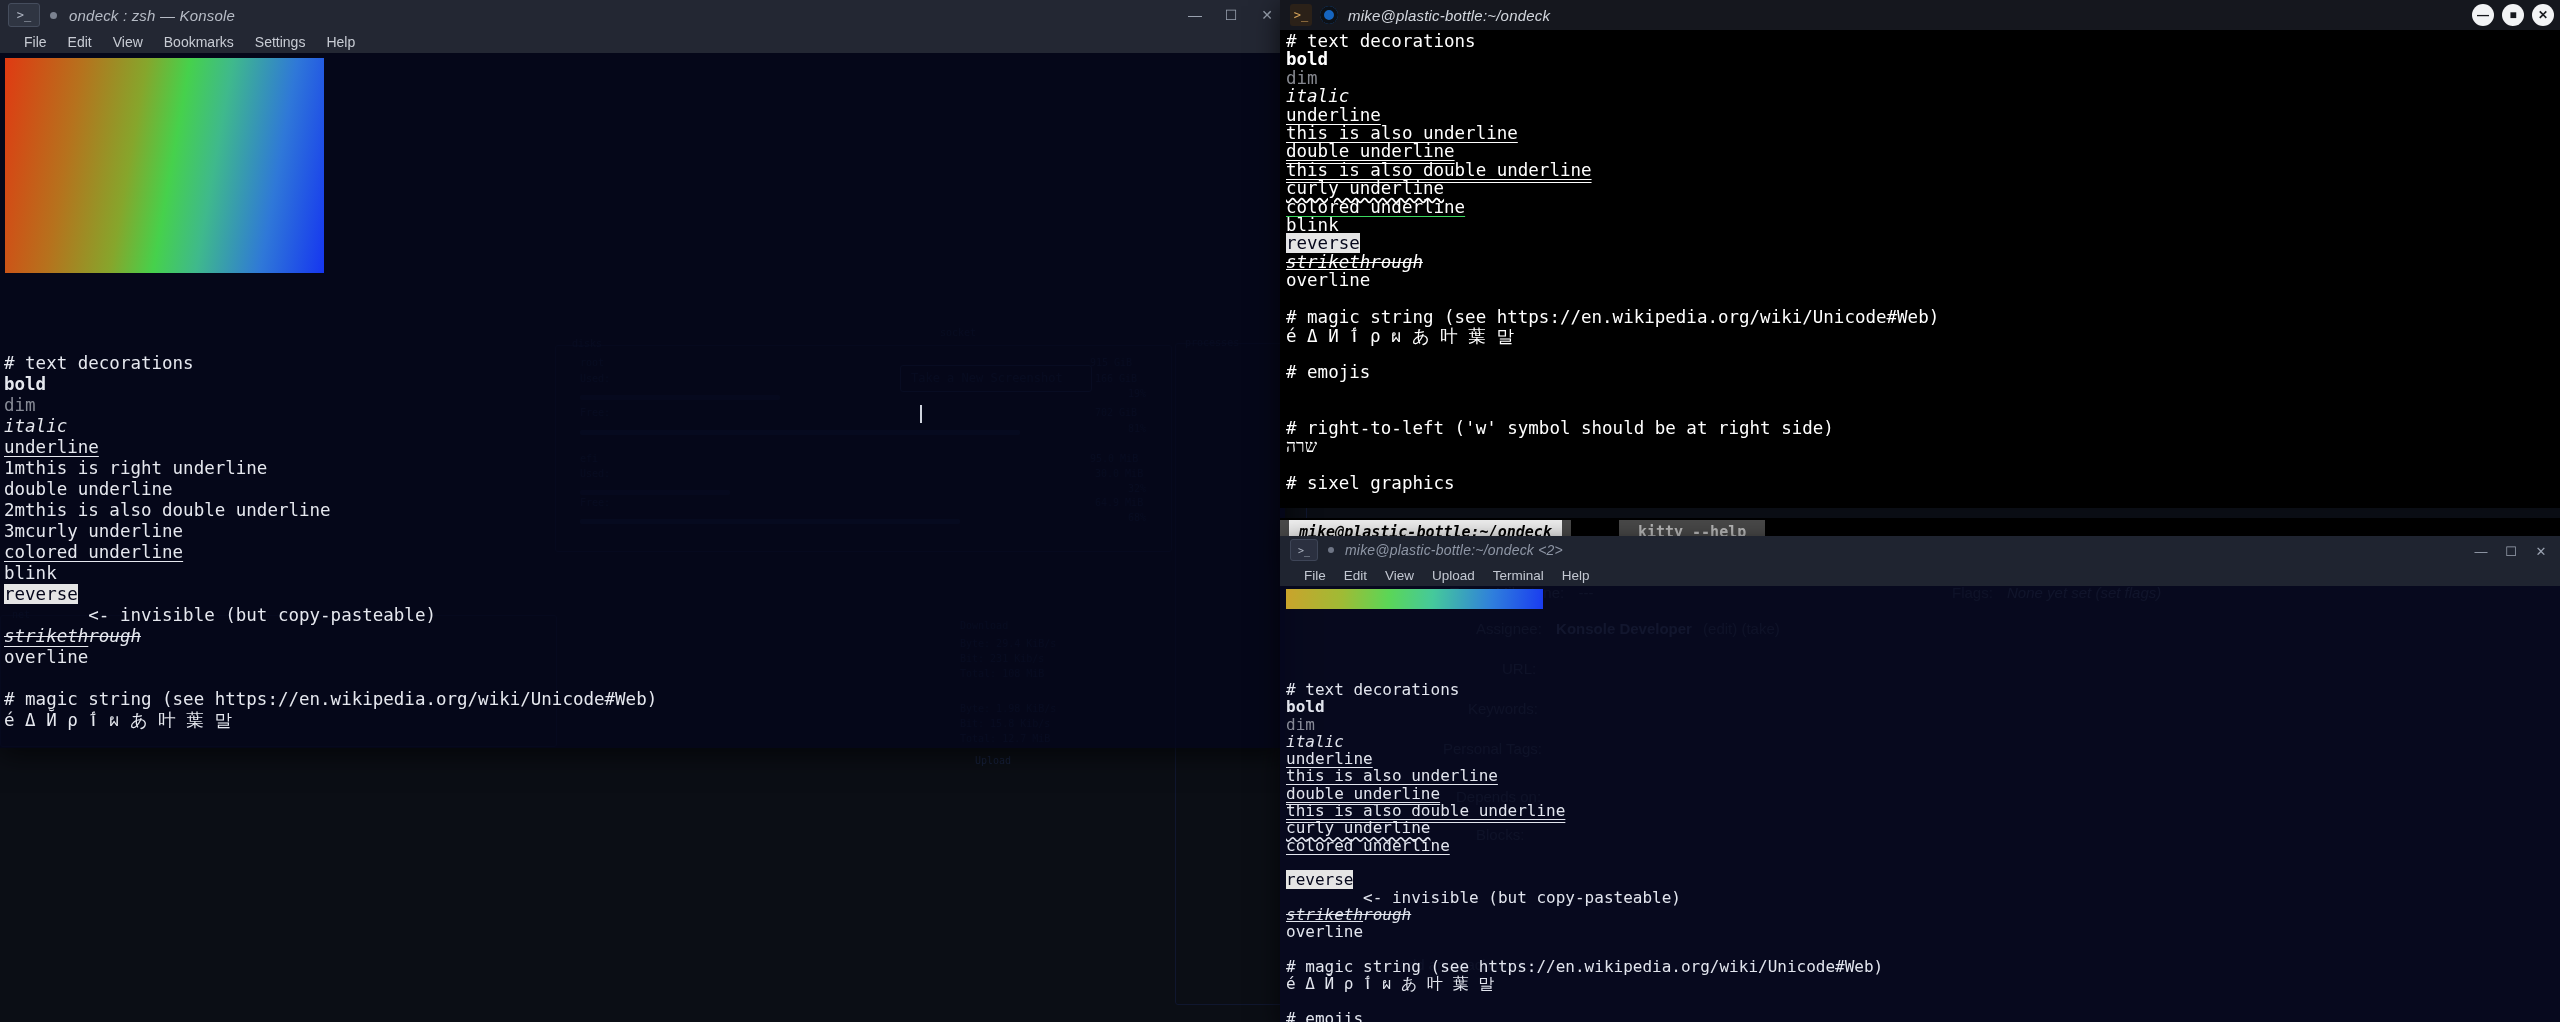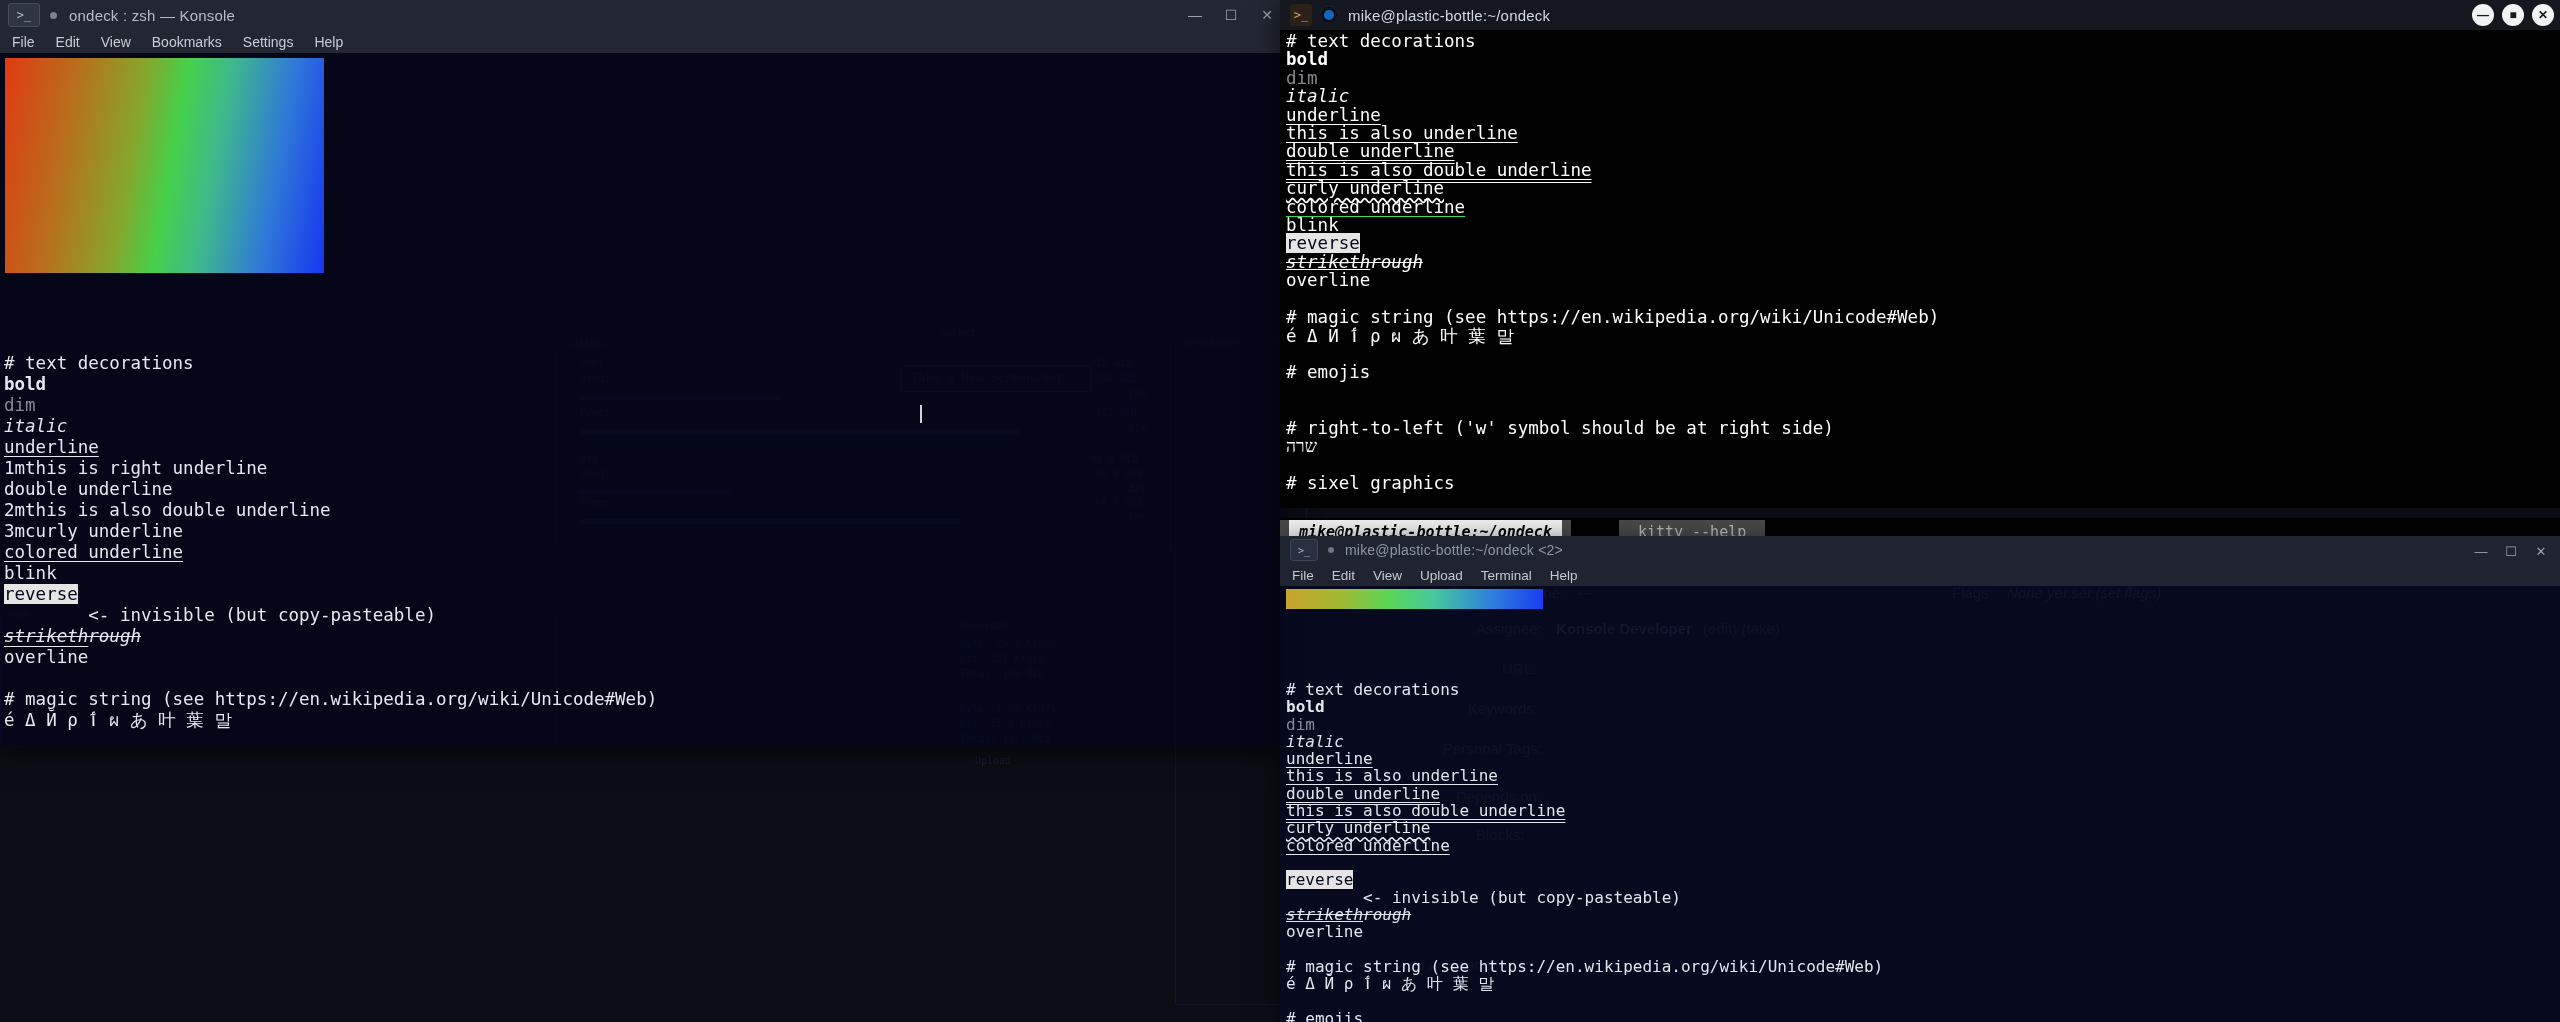--- a/index.html
+++ b/index.html
@@ -25,25 +25,25 @@
   #btop{position:absolute;left:0;top:345px;width:1280px;height:660px;
         opacity:.5;}
   .btop-box{position:absolute;border:1px solid #16204a;border-radius:3px;}
   .bt{position:absolute;font-family:"DejaVu Sans Mono",monospace;font-size:10px;color:#233463;white-space:pre;}
   .btbar{position:absolute;height:5px;background:#18224a;border-radius:2px;}
   .btbar.f{background:#1d2a57;}
 
   
   .win{position:absolute;box-shadow:0 6px 26px rgba(0,0,0,.65);}
   .titlebar{height:30px;display:flex;align-items:center;position:relative;}
-  .titlebar .tb-title{font-size:15px;letter-spacing:.2px;}
+  .titlebar .tb-title{font-size:15px;letter-spacing:.2px;font-style:italic;}
   .wbtns{position:absolute;right:0;top:0;height:30px;display:flex;align-items:center;}
   .wbtn{width:36px;height:30px;display:flex;align-items:center;justify-content:center;
         font-size:14px;color:#9aa2b0;cursor:pointer;}
-  .menubar{height:23px;display:flex;align-items:center;padding-left:12px;gap:21px;}
+  .menubar{height:23px;display:flex;align-items:center;padding-left:24px;gap:21px;}
   .menubar span{font-size:14px;color:#c8ccd4;cursor:pointer;}
 
   
   #win-konsole{left:0;top:0;width:1285px;height:748px;}
   #win-konsole .titlebar{background:#232733;color:#b7bcc6;padding-left:0;}
   #k1-appicon{width:30px;height:22px;margin-left:8px;margin-right:10px;
        background:#2f3542;border:1px solid #454d5d;border-radius:3px;
        display:flex;align-items:center;justify-content:center;color:#aeb5c2;font-size:12px;}
   #k1-dot{width:7px;height:7px;border-radius:50%;background:#7b8290;margin-right:12px;}
   #win-konsole .menubar{background:#232733;}
@@ -78,21 +78,21 @@
      background:#1565c0;box-shadow:inset 0 0 0 4px #0d1117;}
   #win-kitty .wbtns{right:6px;gap:8px;}
   #win-kitty .wbtn{width:22px;height:22px;border-radius:50%;background:#f2f3f5;color:#16181d;
      font-size:12px;font-weight:bold;}
   #kt-term{position:absolute;left:0;top:30px;width:1280px;height:478px;background:#000;overflow:hidden;}
   #kt-text{position:absolute;left:6px;top:2px;}
   .ktline{font-family:"DejaVu Sans Mono",monospace;font-size:17.5px;line-height:18.4px;color:#ffffff;white-space:pre;}
   #kt-tabbar{position:absolute;left:0;top:518px;width:1280px;height:28px;background:#000;display:flex;align-items:center;}
   .kt-tab{height:24px;display:flex;align-items:center;font-family:"DejaVu Sans Mono",monospace;font-size:15px;}
   .kt-tab .edge{width:9px;height:24px;background:#4a4a4a;}
-  .kt-tab .body{padding:0 10px;height:24px;display:flex;align-items:center;}
+  .kt-tab .body{padding:0 10px;height:24px;display:flex;align-items:center;font-weight:bold;}
   #kt-tab-0 .body{background:#f2f2f2;color:#000;font-weight:bold;font-style:italic;}
   #kt-tab-1 .body{background:#4a4a4a;color:#bdbdbd;}
 
   
   #win-konsole2{left:1280px;top:536px;width:1280px;height:486px;}
   #win-konsole2 .titlebar{background:#1f2430;color:#8e96a5;height:28px;}
   #k2-appicon{width:26px;height:20px;margin-left:10px;margin-right:10px;
      background:#2b3040;border:1px solid #3e4557;border-radius:3px;
      display:flex;align-items:center;justify-content:center;color:#aeb5c2;font-size:10px;}
   #k2-dot{width:6px;height:6px;border-radius:50%;background:#6e7585;margin-right:11px;}

